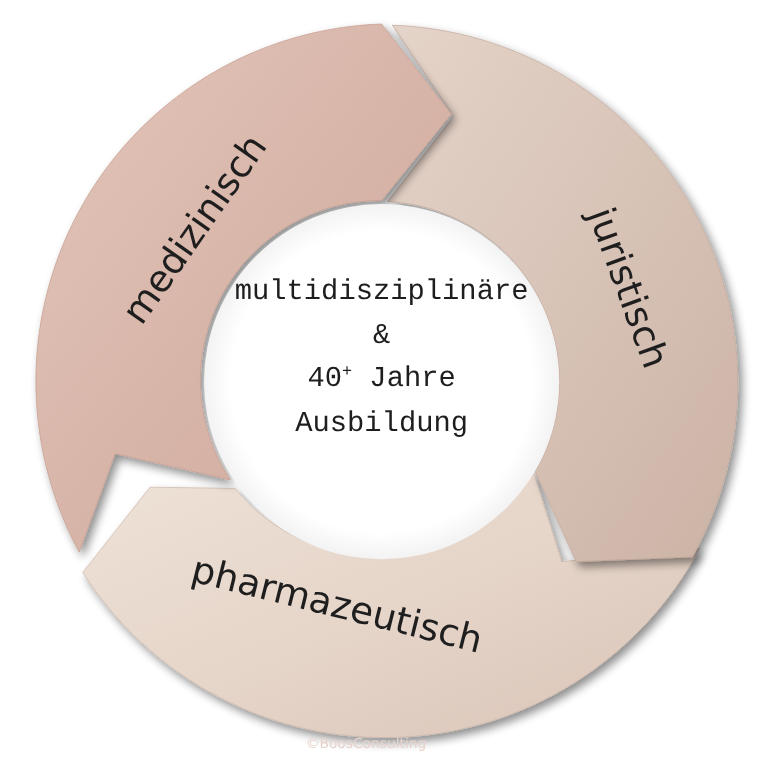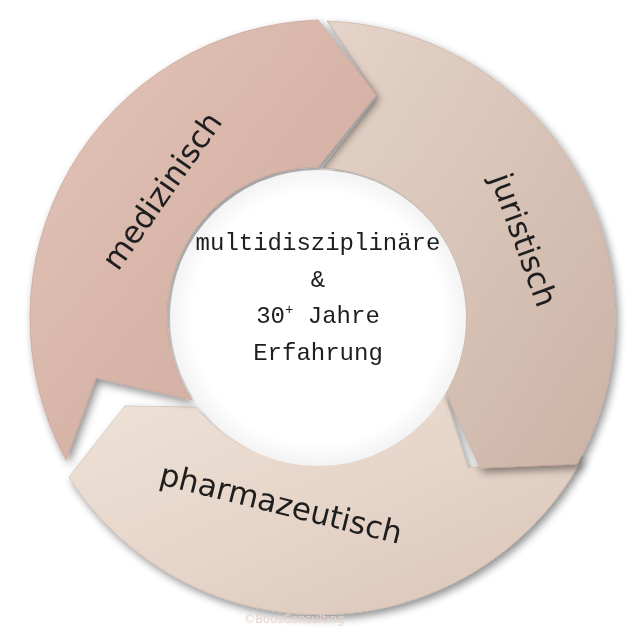--- a/index.html
+++ b/index.html
@@ -2,21 +2,21 @@
 <html><head>
 <meta charset="utf-8">
 <style>
   html, body { margin:0; padding:0; background:#ffffff; }
   body { width:633px; height:635px; position:relative; overflow:hidden; font-family:"DejaVu Sans", sans-serif; }
   #diagram { position:absolute; left:0; top:0; width:633px; height:635px; }
   .seg-label { font-family:"DejaVu Sans", sans-serif; font-size:31px; fill:#1e1e1e; }
   .center-text { position:absolute; left:168px; top:226px; width:300px; text-align:center; font-family:Liberation Mono, monospace; font-size:24px; line-height:36.5px; color:#1e1e1e; }
   .center-text div { white-space:nowrap; }
   .center-text sup { font-size:14px; vertical-align:9px; line-height:0; }
-  .copyright { position:absolute; left:0; width:588px; top:612px; text-align:center; font-family:"DejaVu Sans", sans-serif; font-size:11.5px; color:#e7d3cb; }
+  .copyright { position:absolute; left:0; width:588px; top:612px; text-align:center; font-family:"DejaVu Sans", sans-serif; font-size:11.5px; color:#e7d3cb;padding-left:11px; }
 </style>
 </head>
 <body>
 
 <svg id="diagram" width="633" height="635" viewBox="0 0 633 635" xmlns="http://www.w3.org/2000/svg">
   <defs>
     <filter id="shadow" x="-10%" y="-10%" width="120%" height="120%">
       <feGaussianBlur in="SourceAlpha" stdDeviation="4"></feGaussianBlur>
       <feOffset dx="3" dy="4" result="b"></feOffset>
       <feComponentTransfer>
@@ -72,17 +72,17 @@
   <circle cx="318" cy="318" r="148" fill="url(#gInner)"></circle>
 
   <text class="seg-label" transform="translate(118,272) rotate(-55)" text-anchor="start">medizinisch</text>
   <text class="seg-label" transform="translate(490,178) rotate(70)" text-anchor="start">juristisch</text>
   <text class="seg-label" transform="translate(158,484) rotate(14)" text-anchor="start">pharmazeutisch</text>
 </svg>
 
 <div class="center-text">
   <div>multidisziplinäre</div>
   <div>&amp;</div>
-  <div><span>30</span><sup>+</sup><span> Jahre</span></div>
-  <div>Erfahrung</div>
+  <div><span>40</span><sup>+</sup><span> Jahre</span></div>
+  <div>Ausbildung</div>
 </div>
 
 <div class="copyright">©BoosConsulting</div>
 
 </body></html>

